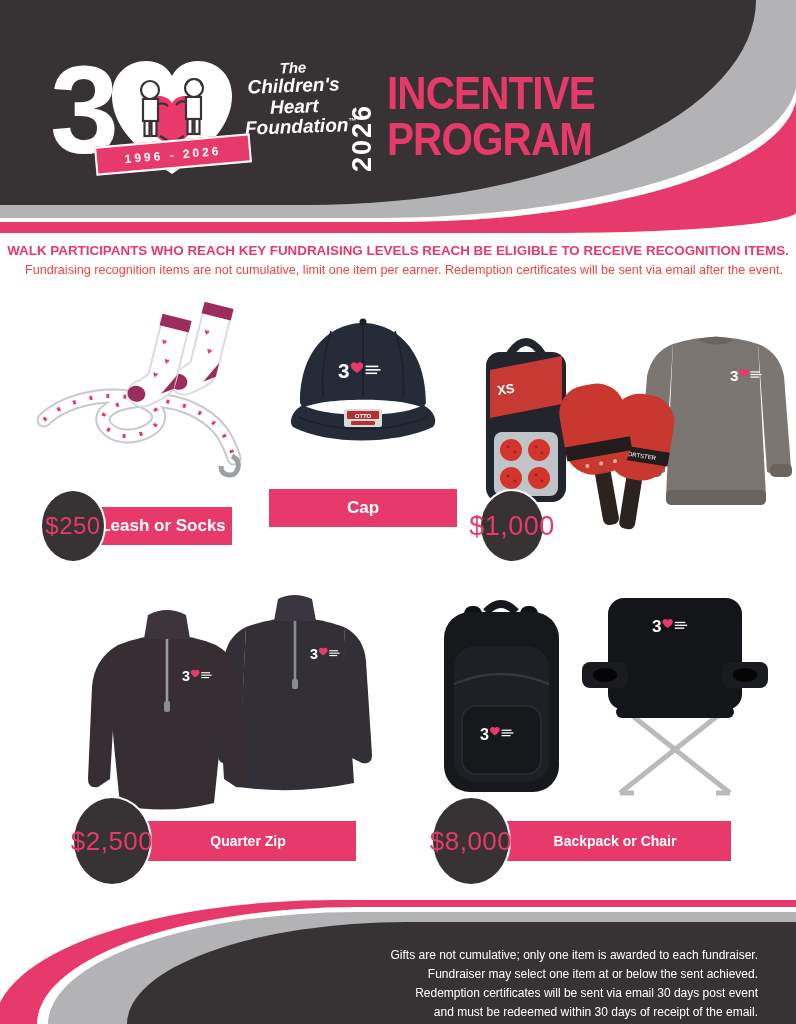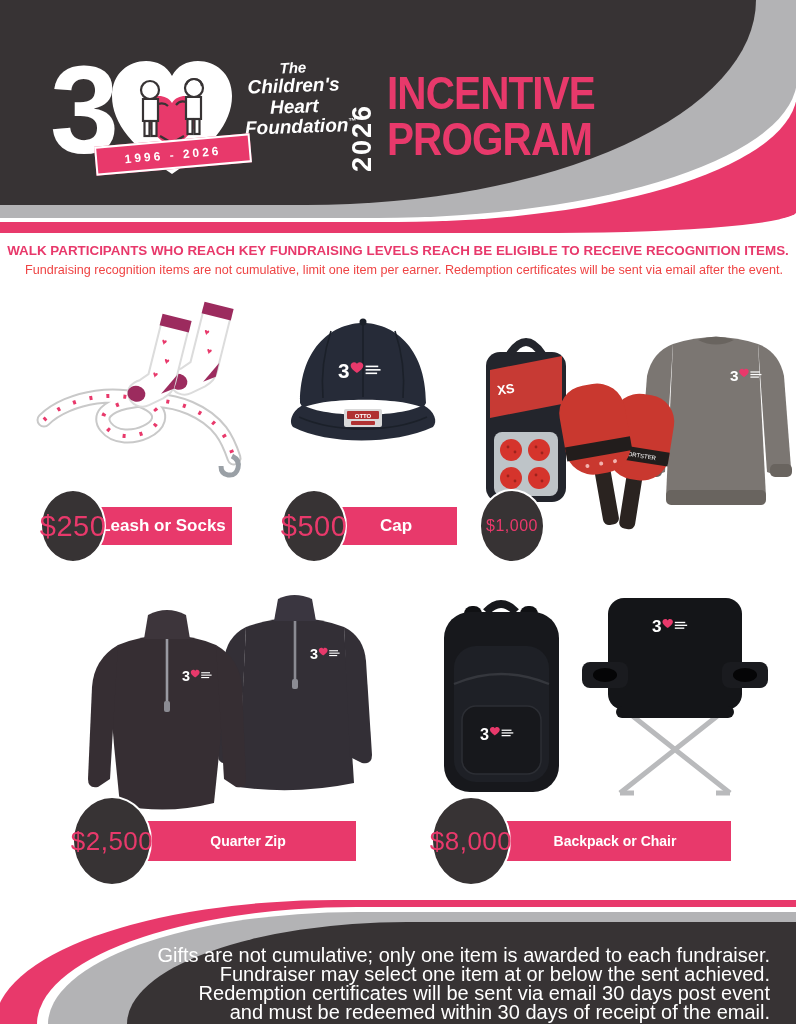--- a/index.html
+++ b/index.html
@@ -31,31 +31,31 @@
   .subtext {position:absolute;left:6px;top:263px;width:796px;text-align:center;color:#ef4444;font-size:12.6px;}
   
   .product{position:absolute;}
   
   .badge{position:absolute;display:flex;align-items:center;z-index:6;}
   .badge .circle{background:#373334;border:2px solid #fff;border-radius:50%;color:#E8396B;
                  display:flex;align-items:center;justify-content:center;flex:none;z-index:2;
                  font-family:"Liberation Sans",sans-serif;letter-spacing:.5px;}
   .badge .banner{background:#E8396B;color:#fff;font-weight:bold;display:flex;align-items:center;justify-content:center;
                  margin-left:-12px;flex:1;}
-  .badge.small .circle{width:62px;height:70px;font-size:29px;}
+  .badge.small .circle{width:62px;height:70px;font-size:24px;}
   .badge.small .banner{height:38px;font-size:17px;}
   .badge.big .circle{width:76px;height:86px;font-size:26px;}
   .badge.big .banner{height:40px;font-size:14px;}
   
   .footer{position:absolute;left:0;top:880px;width:796px;height:144px;}
   .ftr-pink {position:absolute;left:-5px;top:20px;width:801px;height:124px;background:#E8396B;border-top-left-radius:340px 124px;}
   .ftr-white{position:absolute;left:37px;top:27px;width:759px;height:117px;background:#ffffff;border-top-left-radius:320px 117px;}
   .ftr-gray {position:absolute;left:48px;top:32px;width:748px;height:112px;background:#B3B3B5;border-top-left-radius:310px 112px;}
   .ftr-dark {position:absolute;left:127px;top:42px;width:669px;height:102px;background:#373334;border-top-left-radius:280px 102px;}
-  .ftr-text{position:absolute;right:26px;top:66px;text-align:right;color:#fff;font-size:20px;line-height:19px;}
+  .ftr-text{position:absolute;right:38px;top:66px;text-align:right;color:#fff;font-size:12px;line-height:19px;}
 </style>
 </head>
 <body>
 
 <div class="page">
 
   <svg width="0" height="0" style="position:absolute">
     <defs>
       <g id="minilogo">
         <text x="0" y="15" font-family="Liberation Sans, sans-serif" font-size="18" font-weight="bold" fill="#ffffff">3</text>
@@ -256,26 +256,25 @@
       <use href="#minilogo" transform="translate(222,30) scale(0.95)"></use>
     </g>
   </svg>
 
   <div class="badge small" style="left:40px;top:489px;width:192px">
     <div class="circle">$250</div>
     <div class="banner">Leash or Socks</div>
   </div>
 
   <div class="badge small" style="left:281px;top:489px;width:176px">
-    <div class="circle">$500</div>
     <div class="banner">Cap</div>
   </div>
 
   <div class="badge small" style="left:479px;top:489px;width:312px">
-    <div class="circle" style="font-size:16px">$1,000</div>
+    <div class="circle" style="font-size:27px">$1,000</div>
   </div>
 
   <div class="badge big" style="left:72px;top:796px;width:284px">
     <div class="circle">$2,500</div>
     <div class="banner">Quarter Zip</div>
   </div>
 
   <div class="badge big" style="left:431px;top:796px;width:300px">
     <div class="circle">$8,000</div>
     <div class="banner">Backpack or Chair</div>

